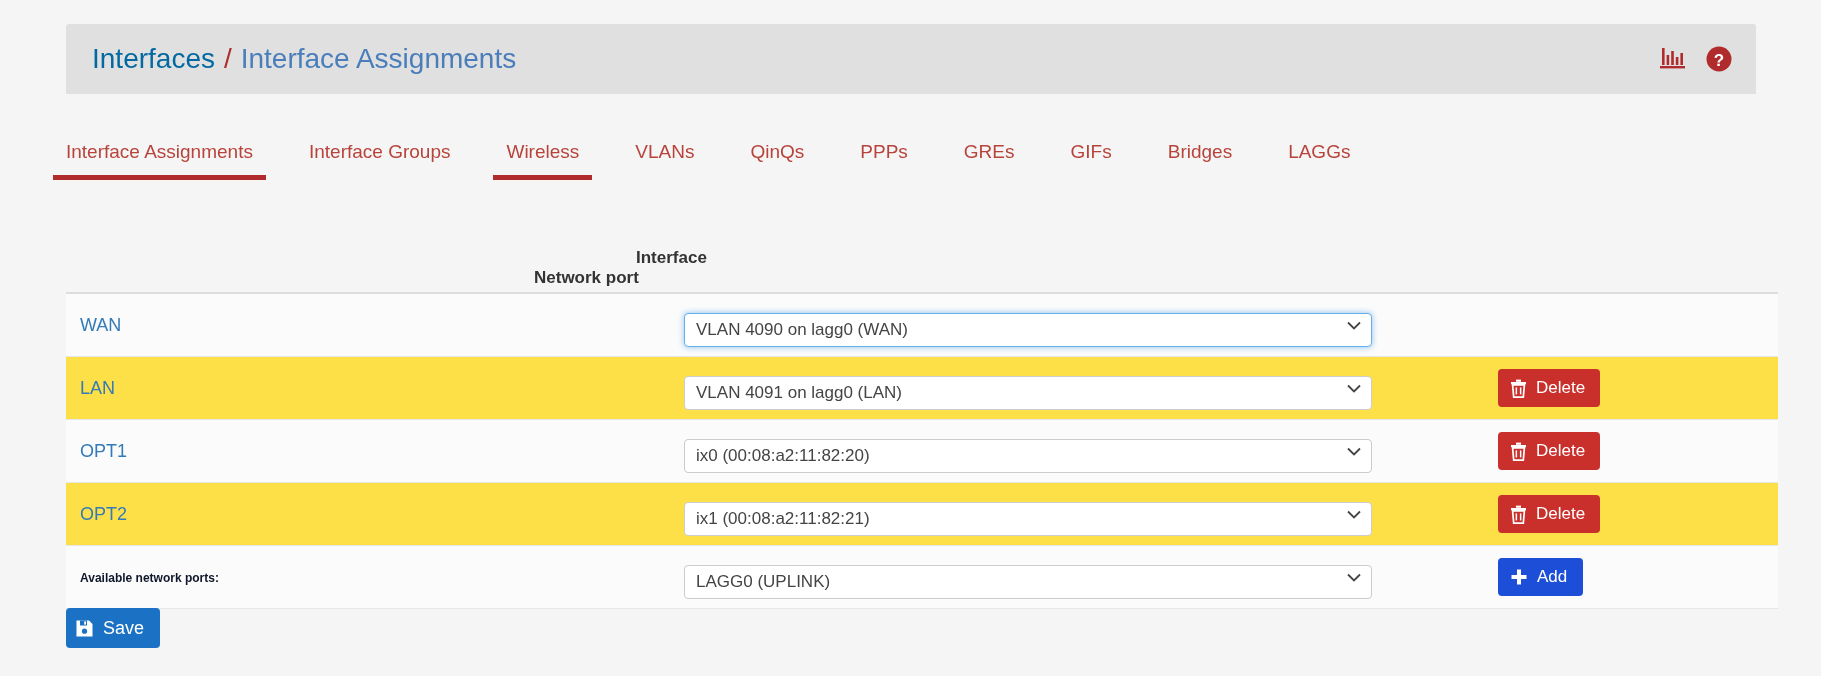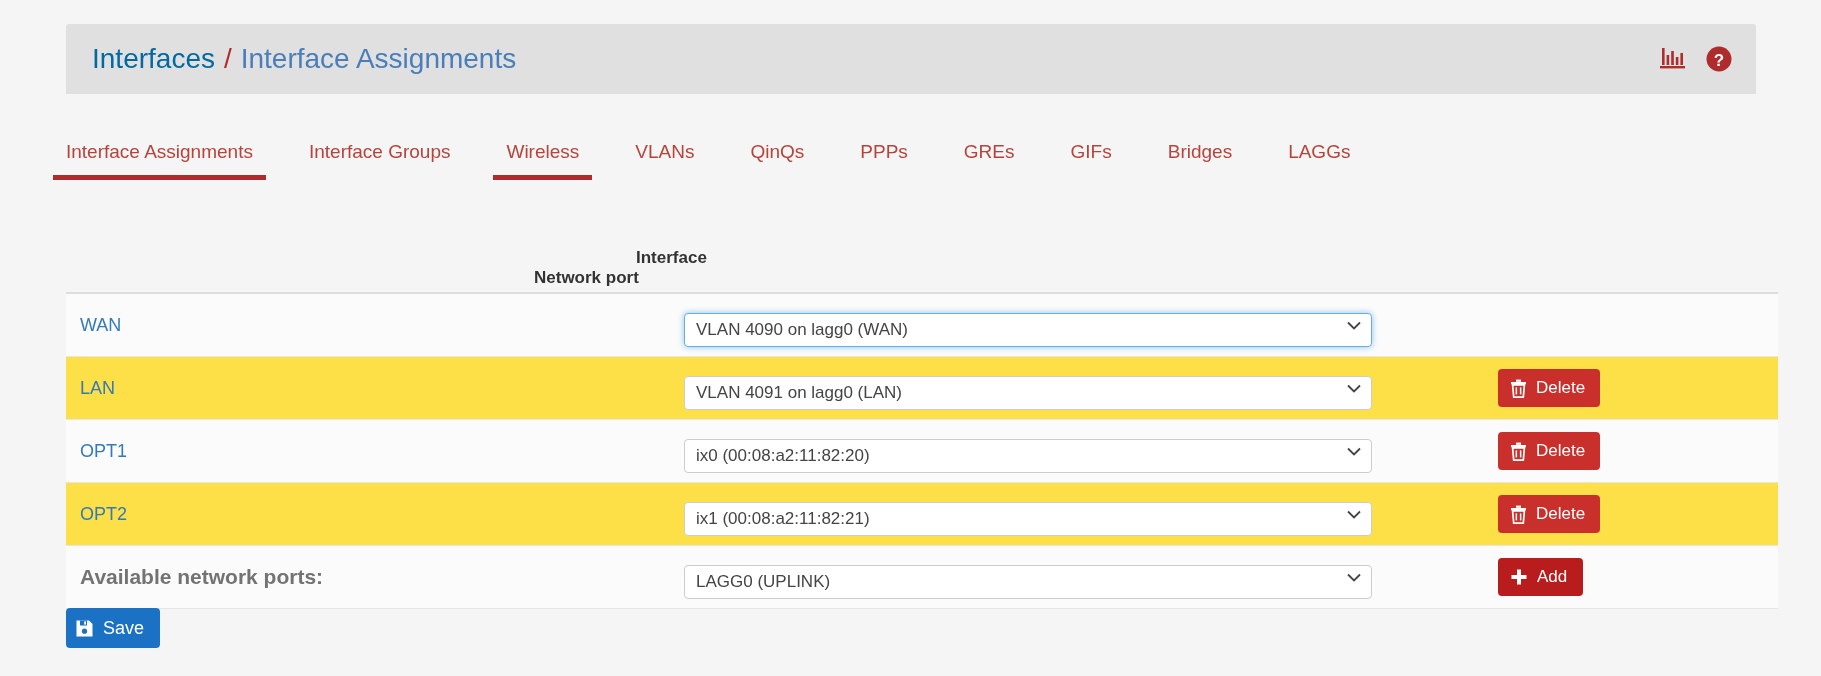--- a/index.html
+++ b/index.html
@@ -140,23 +140,23 @@
     padding-left: 14px;
     box-sizing: border-box;
   }
   .iface-link {
     color: #337ab7;
     font-size: 18px;
     text-decoration: none;
     cursor: pointer;
   }
   .iface-label {
-    font-size: 21px;
+    font-size: 12px;
     font-weight: bold;
-    color: #737373;
+    color: #0f172a;
   }
 
   .port-cell {
     width: 812px;
     padding-left: 18px;
     box-sizing: border-box;
   }
   .act-cell {
     flex: 1;
     padding-left: 20px;
@@ -213,21 +213,21 @@
     color: #ffffff;
     white-space: nowrap;
   }
   .btn-delete {
     background: #c9302c;
     height: 38px;
     padding: 0 15px 0 12px;
     font-size: 17px;
   }
   .btn-add {
-    background: #b91c1c;
+    background: #1d4ed8;
     height: 38px;
     padding: 0 16px 0 12px;
     font-size: 17px;
   }
   .btn-save {
     position: absolute;
     left: 66px;
     top: 608px;
     background: #1b72c4;
     height: 40px;

